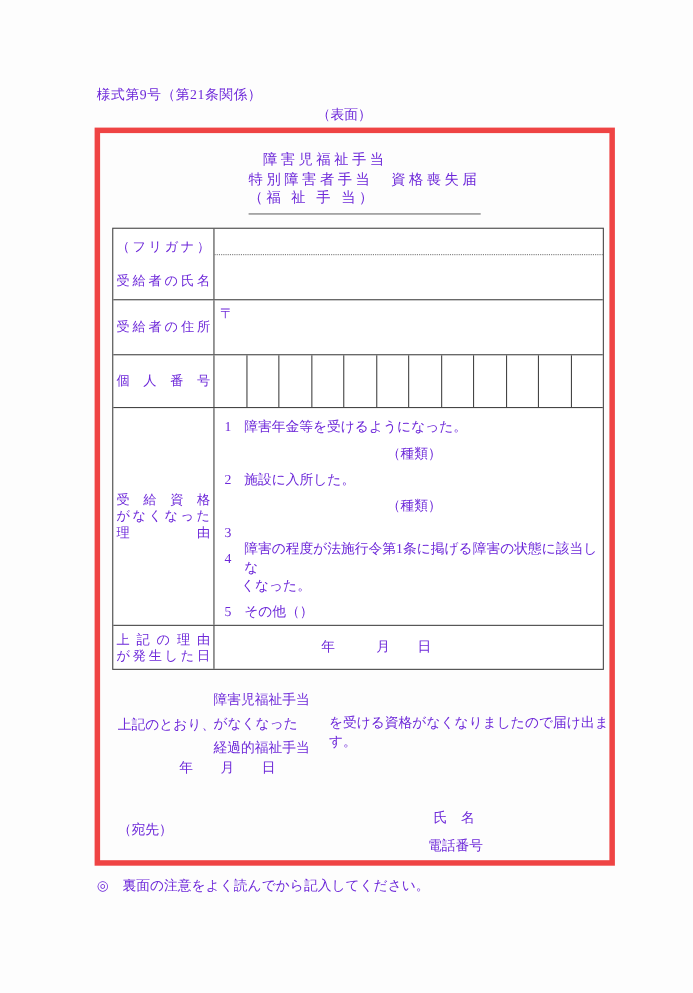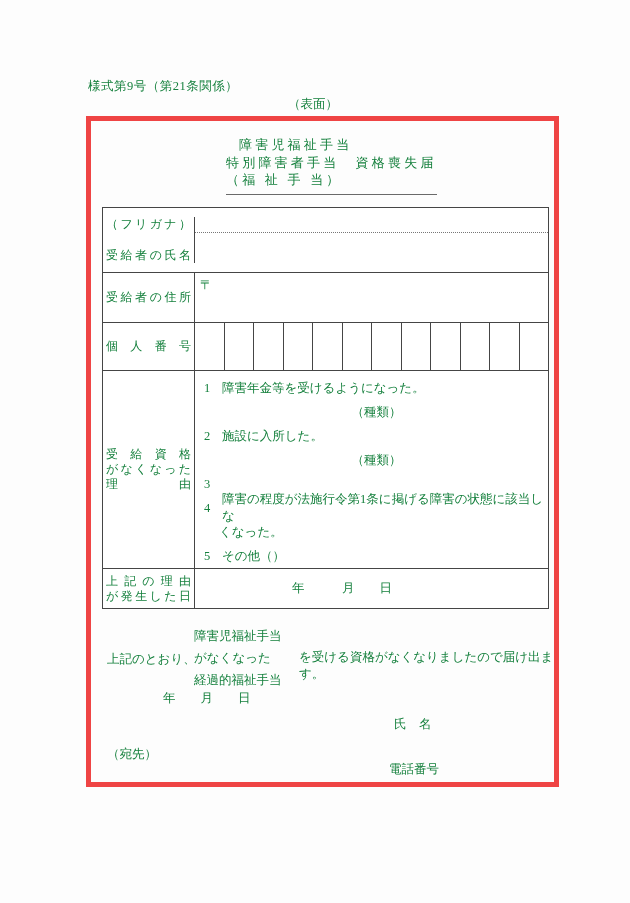--- a/index.html
+++ b/index.html
@@ -1,34 +1,34 @@
 <!DOCTYPE html>
 <html><head>
 <meta charset="utf-8">
 <style>
   * { box-sizing: border-box; margin: 0; padding: 0; }
   body { background: #e8e8e8; }
   .page {
     position: relative; width: 630px; height: 903px; background: #fdfdfd;
     font-family: "Liberation Serif", "DejaVu Serif", serif;
-    color: #15803d; font-size: 12.5px; margin: 0 auto; overflow: hidden;
+    color: #6d28d9; font-size: 12.5px; margin: 0 auto; overflow: hidden;
   }
   .form-number { position: absolute; left: 88px; top: 78px; letter-spacing: 0.5px; }
   .side-label  { position: absolute; left: 288px; top: 96px; }
   .outer-box   { position: absolute; left: 86px; top: 116px; width: 473px; height: 671px; border: 5px solid #ef4444; }
 
   
   .title-block { position: absolute; left: 135px; top: 15px; font-size: 13px; line-height: 17.5px;
                  letter-spacing: 3.2px; padding-bottom: 5px; border-bottom: 1px solid #6a6a6a; }
   .title-l1 { padding-left: 13px; }
 
   
   .form-table { position: absolute; left: 11px; top: 86px; width: 447px; border: 1px solid #454545; background: #fff; }
   .t-row { display: flex; border-top: 1px solid #454545; }
-  .t-row:first-child { border-top: none; align-items: center; }
+  .t-row:first-child { border-top: none; }
   .row1 { height: 64px; } .row2 { height: 50px; } .row3 { height: 48px; }
   .row4 { height: 198px; } .row5 { height: 40px; }
   .t-label { width: 92px; border-right: 1px solid #454545; padding: 0 3px;
              display: flex; flex-direction: column; justify-content: center; font-size: 12px; }
   .jl { text-align: justify; text-align-last: justify; line-height: 15px; }
   .t-content { flex: 1; position: relative; }
 
   .lbl-top { margin-bottom: 16px; }
   .furigana-area { height: 24px; border-bottom: 1px dotted #777; }
   .name-area { height: 38px; }
@@ -46,21 +46,21 @@
   .r-close-pad { padding-right: 23px; justify-content: flex-start; }
 
   .date-cell { display: flex; align-items: center; height: 100%; }
   .date-cell span { padding-left: 97px; }
 
   
   .closing-prefix { position: absolute; left: 16px;  top: 515px; margin-top: 15px; }
   .closing-stack  { position: absolute; left: 103px; top: 504px; line-height: 22px; }
   .closing-suffix { position: absolute; left: 208px; top: 528px; }
   .closing-date   { position: absolute; left: 72px;  top: 569px; }
-  .name-label     { position: absolute; left: 303px; top: 595px; }
+  .name-label     { position: absolute; left: 303px; top: 614px; }
   .addressee      { position: absolute; left: 16px;  top: 625px; }
   .phone-label    { position: absolute; left: 298px; top: 640px; }
 
   .footnote { position: absolute; left: 88px; top: 797px; }
 </style>
 </head>
 <body>
 
 <div class="page">
 
@@ -179,13 +179,14 @@
       <div>経過的福祉手当</div>
     </div>
     <div class="closing-suffix">を受ける資格がなくなりましたので届け出ます。</div>
 
     <div class="closing-date">年　　月　　日</div>
     <div class="name-label">氏　名</div>
     <div class="addressee">（宛先）</div>
     <div class="phone-label">電話番号</div>
   </div>
 
+  <div class="footnote">◎　裏面の注意をよく読んでから記入してください。</div>
 </div>
 
 </body></html>

